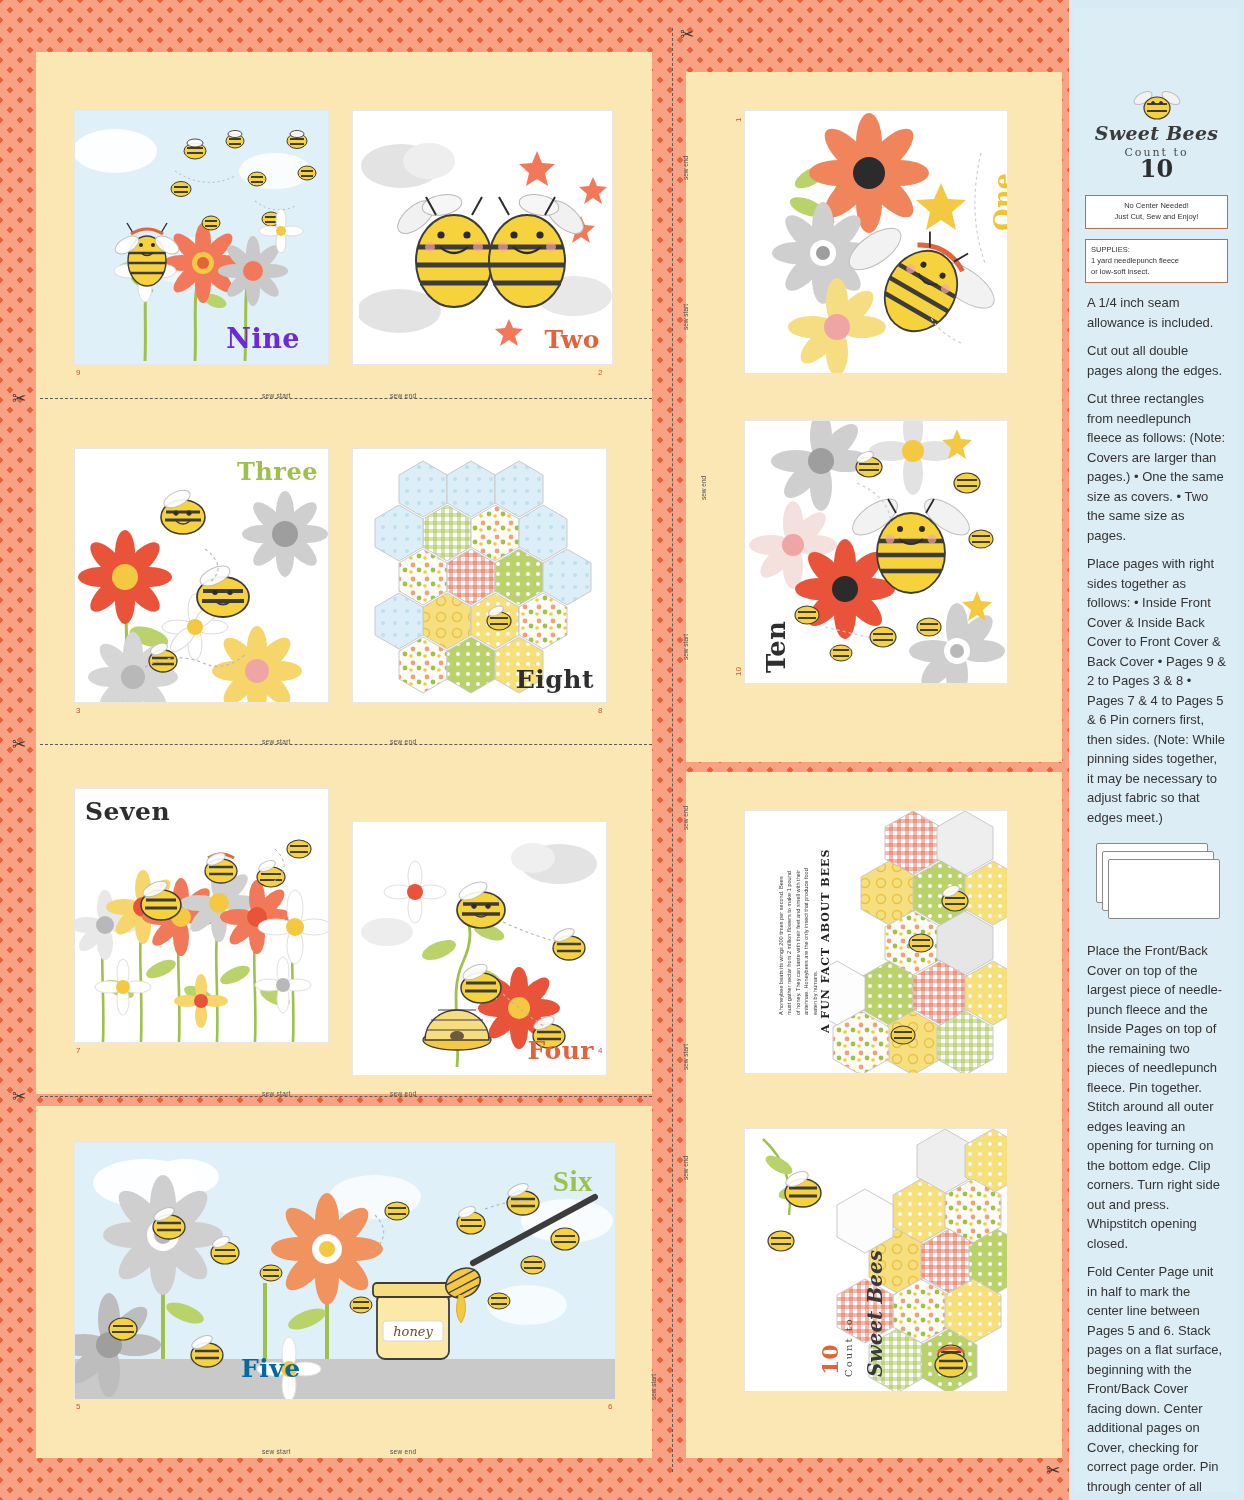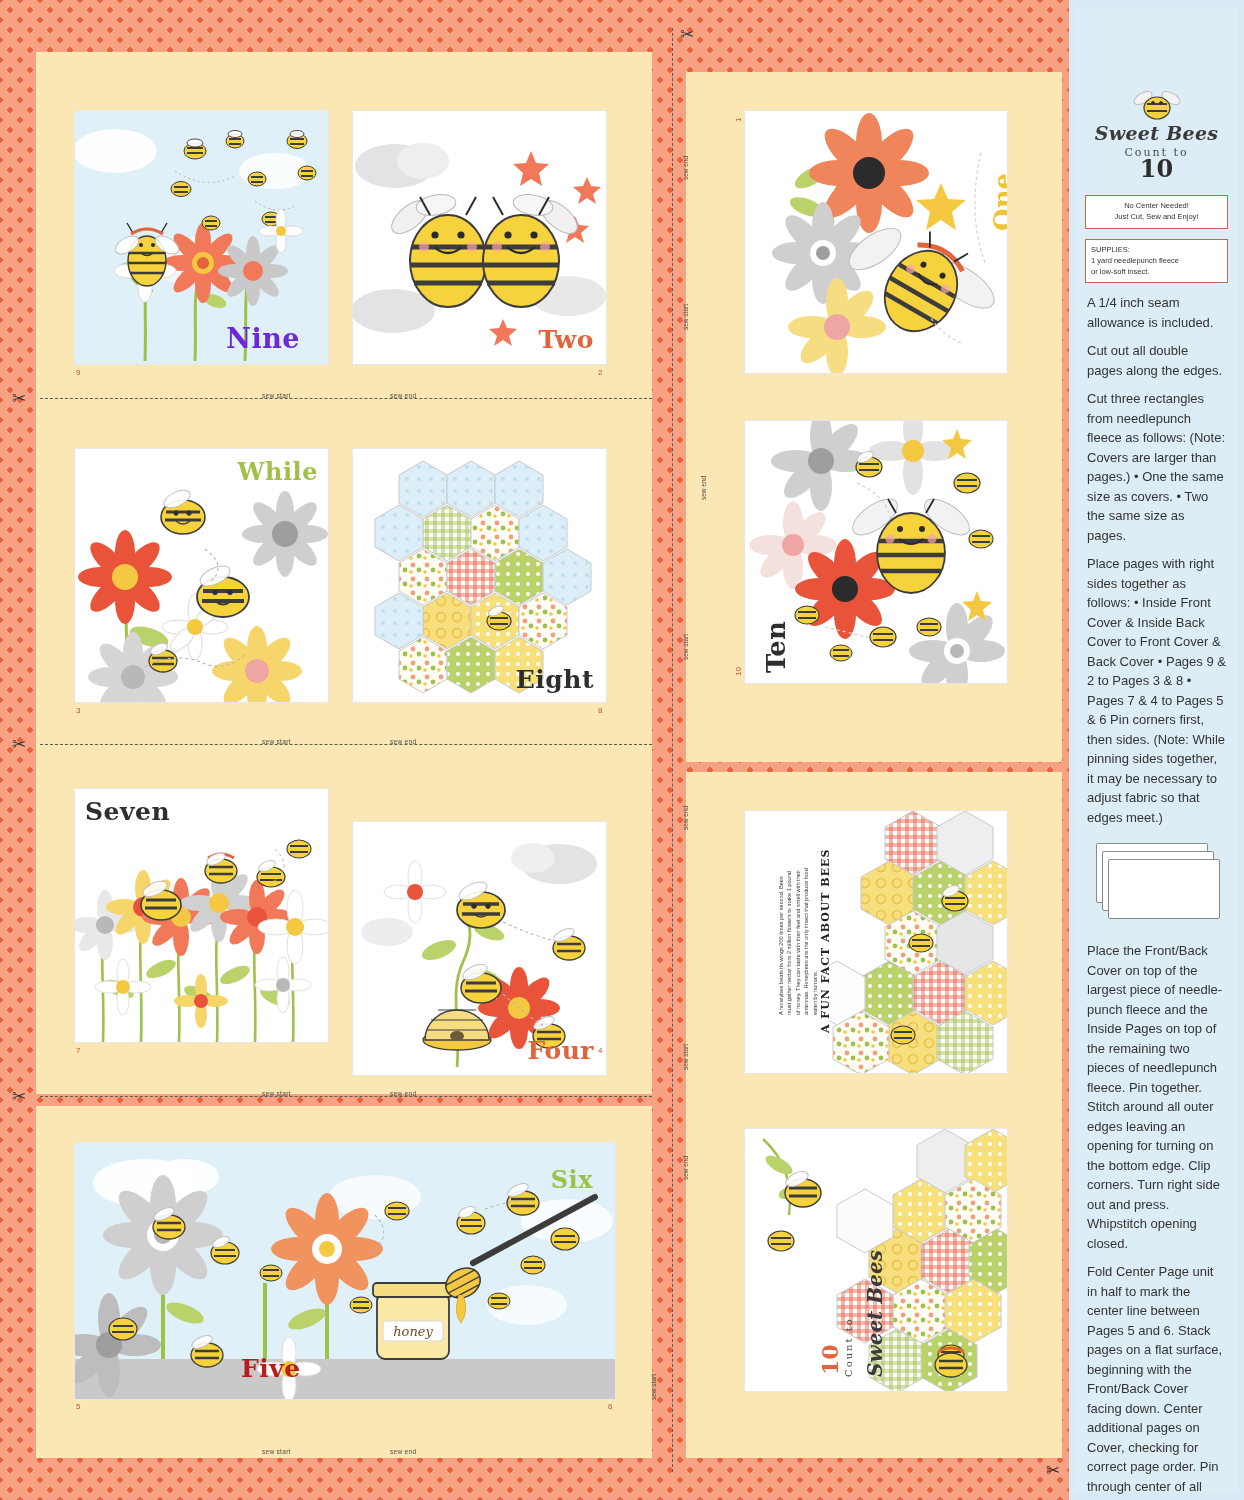--- a/index.html
+++ b/index.html
@@ -350,21 +350,21 @@
             <ellipse rx="11" ry="5" cx="-11"></ellipse>
             <ellipse rx="11" ry="5" cx="11"></ellipse>
           </g>
         <circle r="5" fill="#f5c842"></circle>
       </g>
     </svg>
     <div class="word" style="right:28px; bottom:10px; font-size:27px; color:#6d28d9;">Nine</div>
   </div>
   <div class="pg-num" style="left:76px; top:368px;">9</div>
 
-  <div class="page-card" style="left:352px; top:110px; width:253px; height:253px;">
+  <div class="page-card" style="left:352px; top:110px; width:253px; height:253px;padding-left:6px;">
     <svg width="253" height="253" viewBox="0 0 253 253">
       <rect width="253" height="253" fill="#ffffff"></rect>
       <ellipse cx="42" cy="55" rx="40" ry="22" fill="#e3e3e3"></ellipse>
       <ellipse cx="70" cy="50" rx="26" ry="18" fill="#eeeeee"></ellipse>
       <ellipse cx="40" cy="200" rx="42" ry="22" fill="#e3e3e3"></ellipse>
       <ellipse cx="215" cy="185" rx="38" ry="20" fill="#e8e8e8"></ellipse>
 
       <g fill="#f1795a">
         <path d="M178 40 l5 12 13 1 -10 9 3 13 -11 -7 -11 7 3 -13 -10 -9 13 -1z"></path>
         <path d="M222 105 l4 9 10 1 -8 7 3 10 -9 -6 -9 6 3 -10 -8 -7 10 -1z"></path>
@@ -496,21 +496,21 @@
           <ellipse rx="14" ry="11" fill="#f6d23c" stroke-width="1.3"></ellipse>
           <path d="M-11 -3 h22 M-11 3 h22" stroke-width="2.4"></path>
           <ellipse cx="-4" cy="-12" rx="9" ry="5" fill="#fff" opacity=".92" stroke="#bbb" transform="rotate(-25 -4 -12)"></ellipse>
         </g>
       </g>
       <g stroke="#b5b5b5" stroke-width="1.1" fill="none" stroke-dasharray="3 3">
         <path d="M70 218 q30 -16 58 -4 q22 10 44 -10"></path>
         <path d="M130 100 q24 18 4 34"></path>
       </g>
     </svg>
-    <div class="word" style="right:10px; top:8px; font-size:24px; color:#9fc14a;">While</div>
+    <div class="word" style="right:10px; top:8px; font-size:24px; color:#9fc14a;">Three</div>
   </div>
   <div class="pg-num" style="left:76px; top:706px;">3</div>
 
   <div class="page-card" style="left:352px; top:448px; width:253px; height:253px;">
     <svg width="253" height="253" viewBox="0 0 253 253">
       <rect width="253" height="253" fill="#ffffff"></rect>
       <defs>
         <pattern id="gingham" width="8" height="8" patternUnits="userSpaceOnUse">
           <rect width="8" height="8" fill="#ffffff"></rect>
           <rect width="4" height="8" fill="#e8624a" opacity=".45"></rect>
@@ -942,22 +942,22 @@
         <g transform="translate(322,68)">
             <ellipse rx="12" ry="9" fill="#f6d23c" stroke-width="1.1"></ellipse>
             <path d="M-9 -3 h18 M-9 3 h18" stroke-width="2"></path>
           </g>
       </g>
       <g stroke="#b5b5b5" stroke-width="1.1" fill="none" stroke-dasharray="3 3">
         <path d="M300 72 q20 20 -6 40"></path>
         <path d="M410 66 q28 -10 44 -8"></path>
       </g>
     </svg>
-    <div class="word" style="left:166px; bottom:16px; font-size:25px; color:#b91c1c;">Five</div>
-    <div class="word" style="right:22px; top:22px; font-size:24px; color:#9fc14a;">Six</div>
+    <div class="word" style="left:166px; bottom:16px; font-size:25px; color:#0369a1;">Five</div>
+    <div class="word" style="right:22px; top:22px; font-size:29px; color:#9fc14a;font-family:Liberation Serif, serif;">Six</div>
   </div>
   <div class="pg-num" style="left:76px; top:1402px;">5</div>
   <div class="pg-num" style="left:608px; top:1402px;">6</div>
 
   <div class="page-card" style="left:744px; top:110px; width:262px; height:262px;">
     <svg width="262" height="262" viewBox="0 0 262 262">
       <rect width="262" height="262" fill="#ffffff"></rect>
 
       <path d="M196 72 l7 16 18 1 -14 12 4 18 -15 -10 -15 10 4 -18 -14 -12 18 -1z" fill="#f5c842"></path>
 

